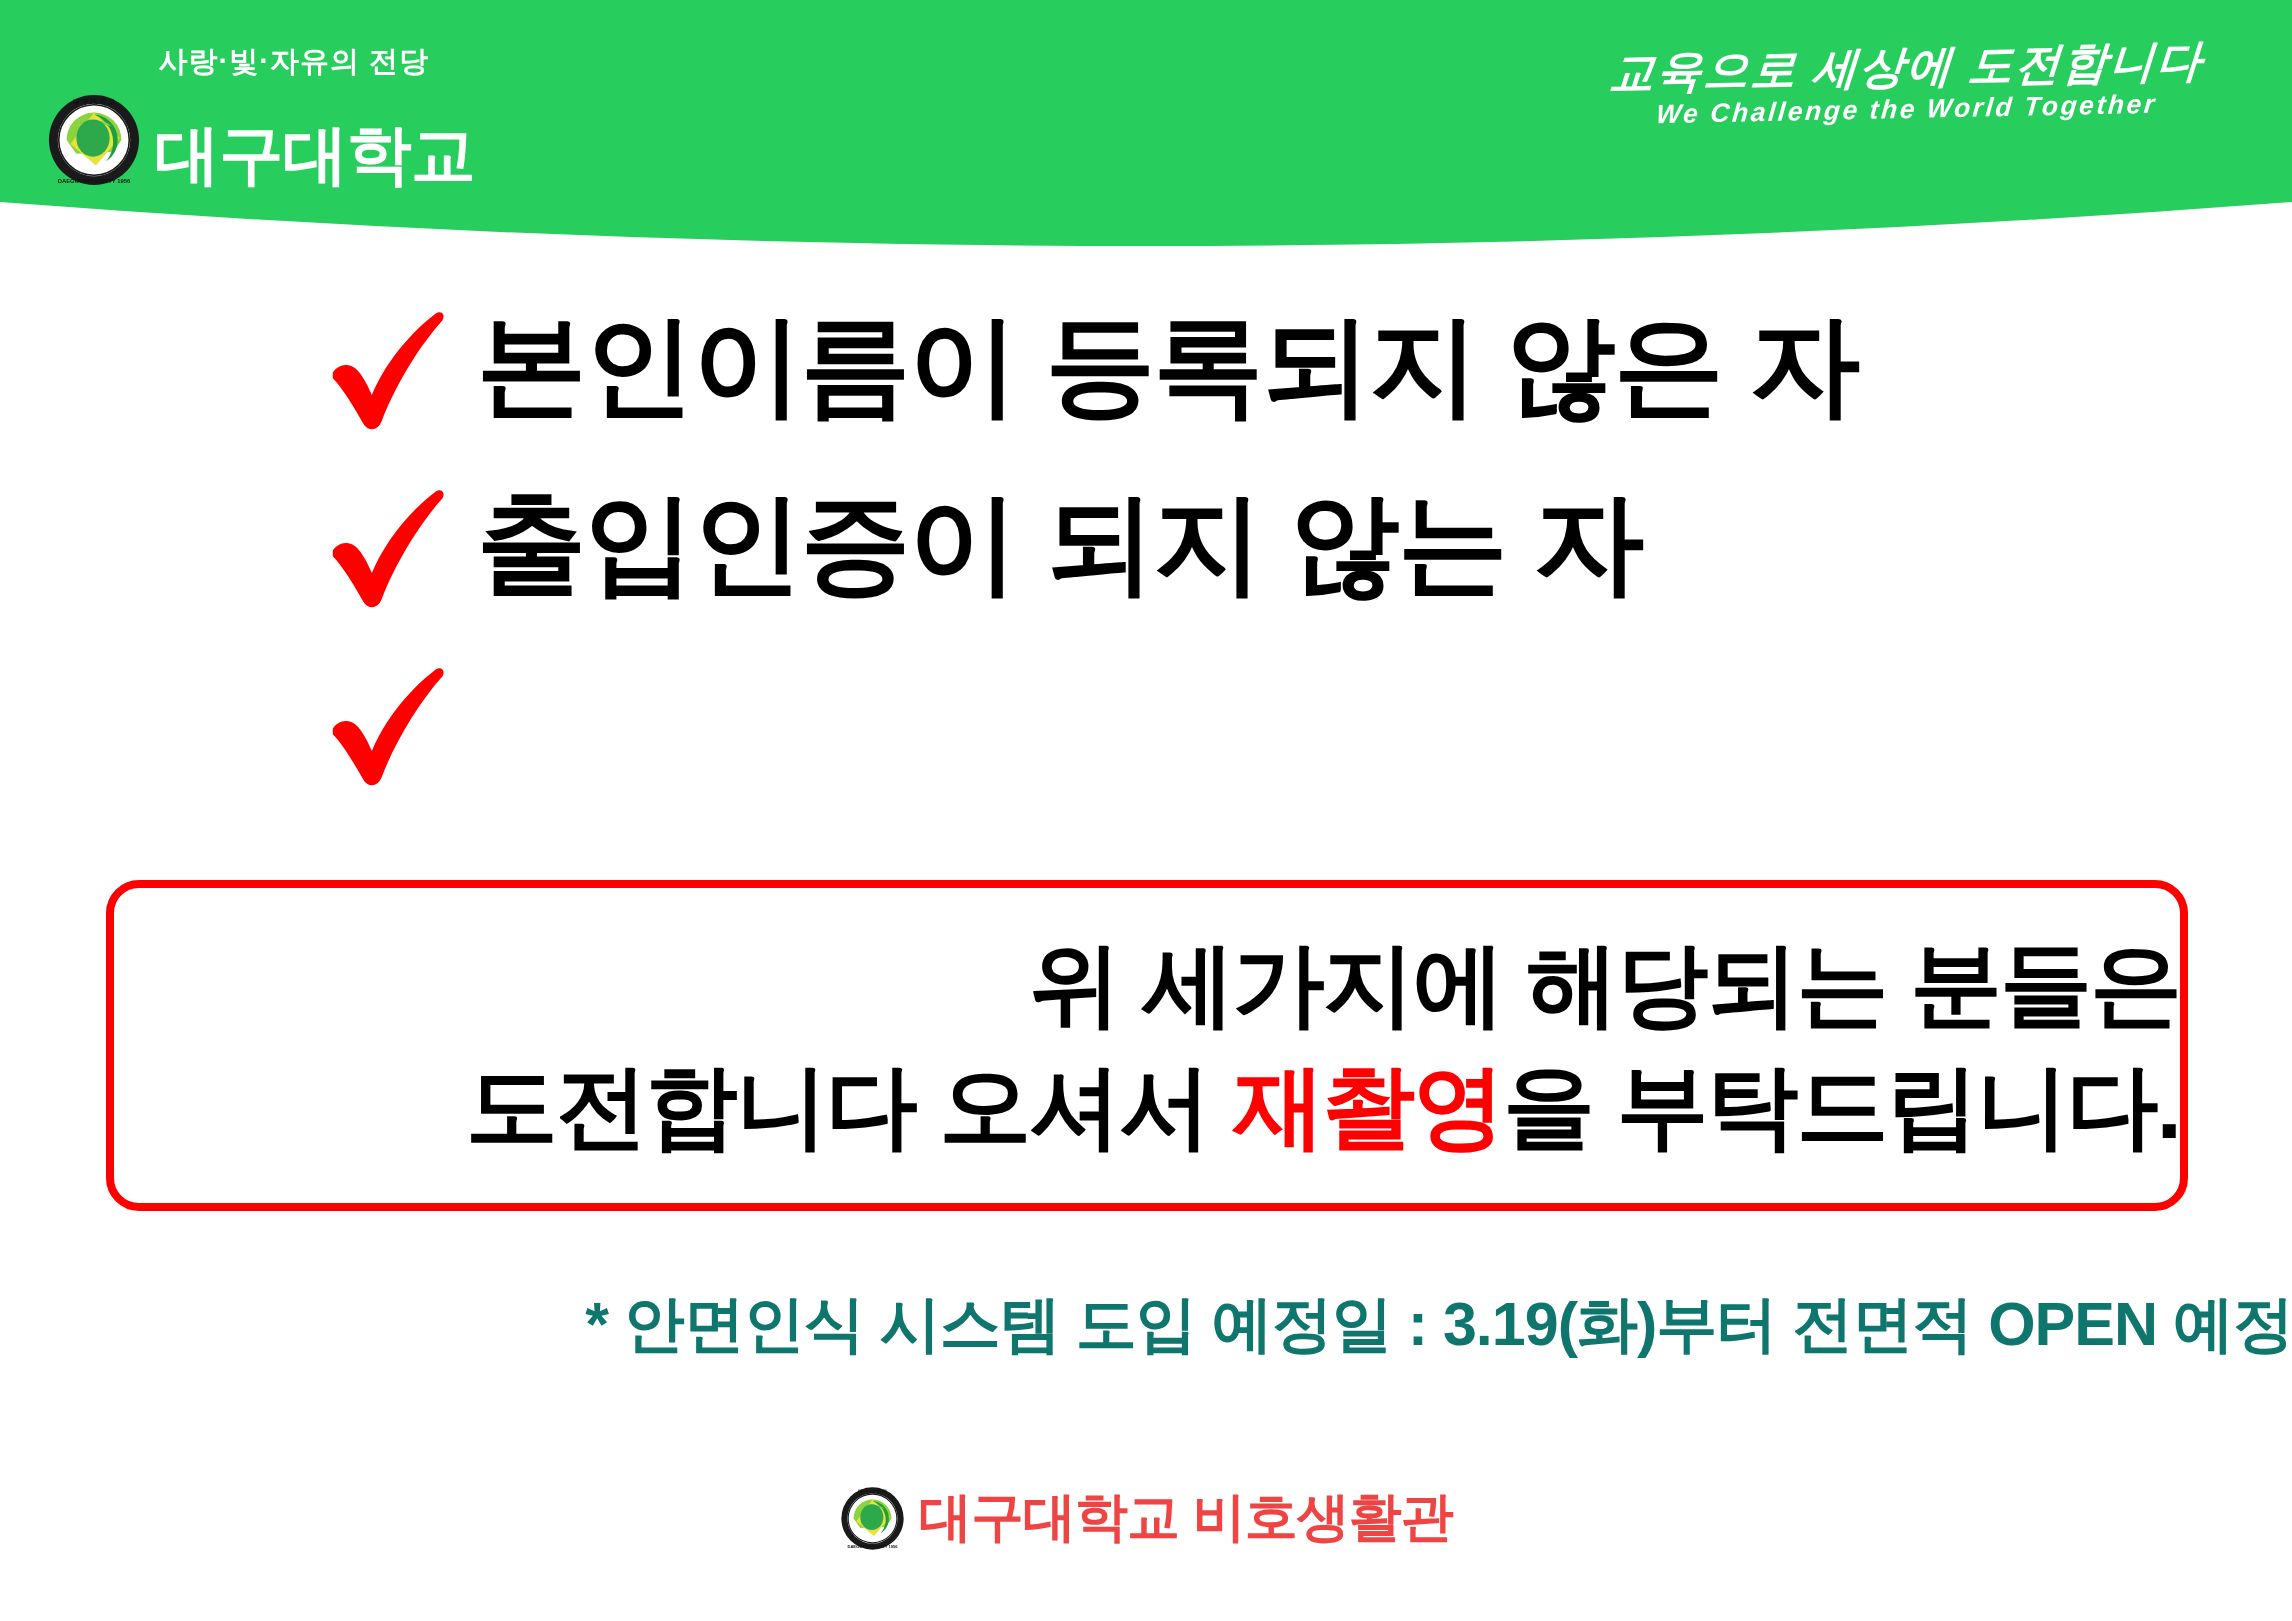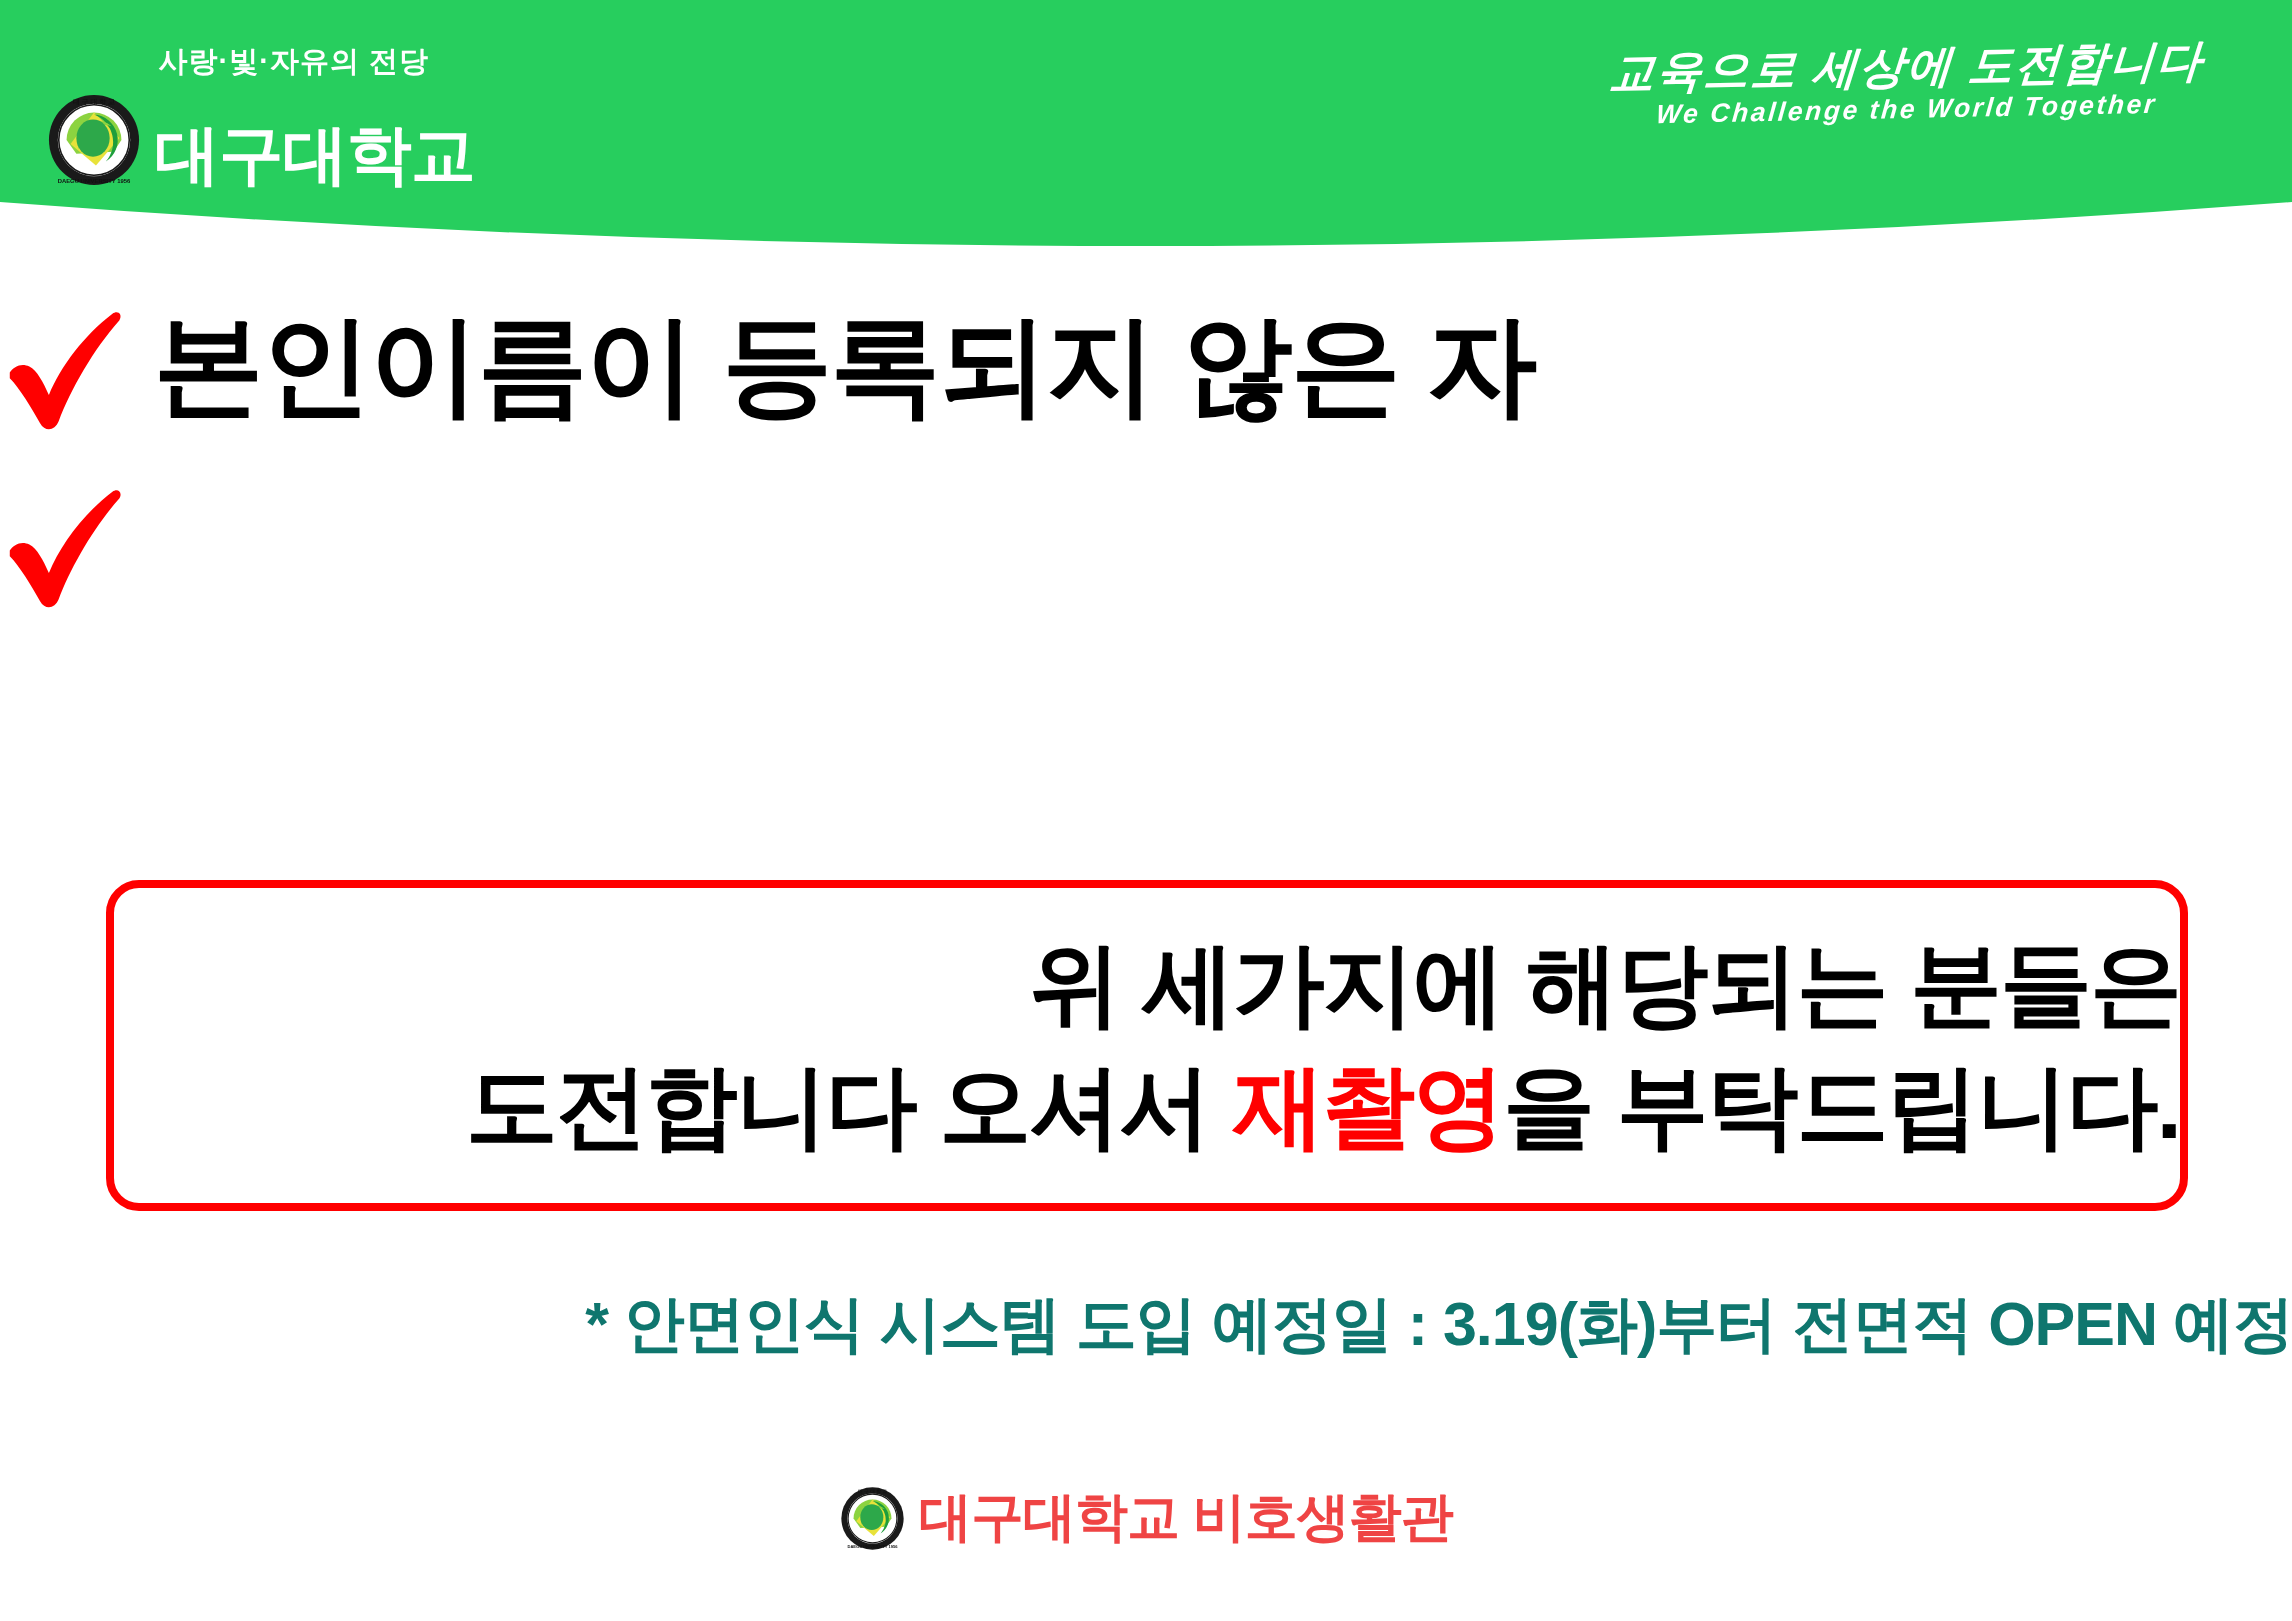--- a/index.html
+++ b/index.html
@@ -115,20 +115,21 @@
   .checklist {
     position: absolute;
     left: 0;
     top: 276px;
     width: 2293px;
   }
   .check-row {
     display: flex;
     align-items: center;
     height: 178px;
+    padding-left: 323px;
   }
   .check-mark {
     flex: 0 0 auto;
     width: 132px;
     height: 132px;
     margin-right: 21.6px;
     margin-top: 5.9px;
   }
   .check-mark svg { display: block; width: 132px; height: 132px; }
   .check-label {
@@ -250,20 +251,28 @@
 
     <div class="check-row">
       <span class="check-mark">
         <svg viewBox="0 0 135 135">
           <path d="M10,72 C14,66 22,62 30,66 C38,70 44,82 50,95 C62,66 86,34 115,12 C120,8 126,12 122,19 C96,48 72,90 60,122 C56,132 46,133 41,124 C32,108 20,88 10,78 Z" fill="#FF0000"></path>
         </svg>
       </span>
       <span class="check-label">본인이름이 등록되지 않은 자</span>
     </div>
 
+    <div class="check-row">
+      <span class="check-mark">
+        <svg viewBox="0 0 135 135">
+          <path d="M10,72 C14,66 22,62 30,66 C38,70 44,82 50,95 C62,66 86,34 115,12 C120,8 126,12 122,19 C96,48 72,90 60,122 C56,132 46,133 41,124 C32,108 20,88 10,78 Z" fill="#FF0000"></path>
+        </svg>
+      </span>
+      <span class="check-label">출입인증이 되지 않는 자</span>
+    </div>
 
     <div class="check-row">
       <span class="check-mark">
         <svg viewBox="0 0 135 135">
           <path d="M10,72 C14,66 22,62 30,66 C38,70 44,82 50,95 C62,66 86,34 115,12 C120,8 126,12 122,19 C96,48 72,90 60,122 C56,132 46,133 41,124 C32,108 20,88 10,78 Z" fill="#FF0000"></path>
         </svg>
       </span>
     </div>
 
   </div>

